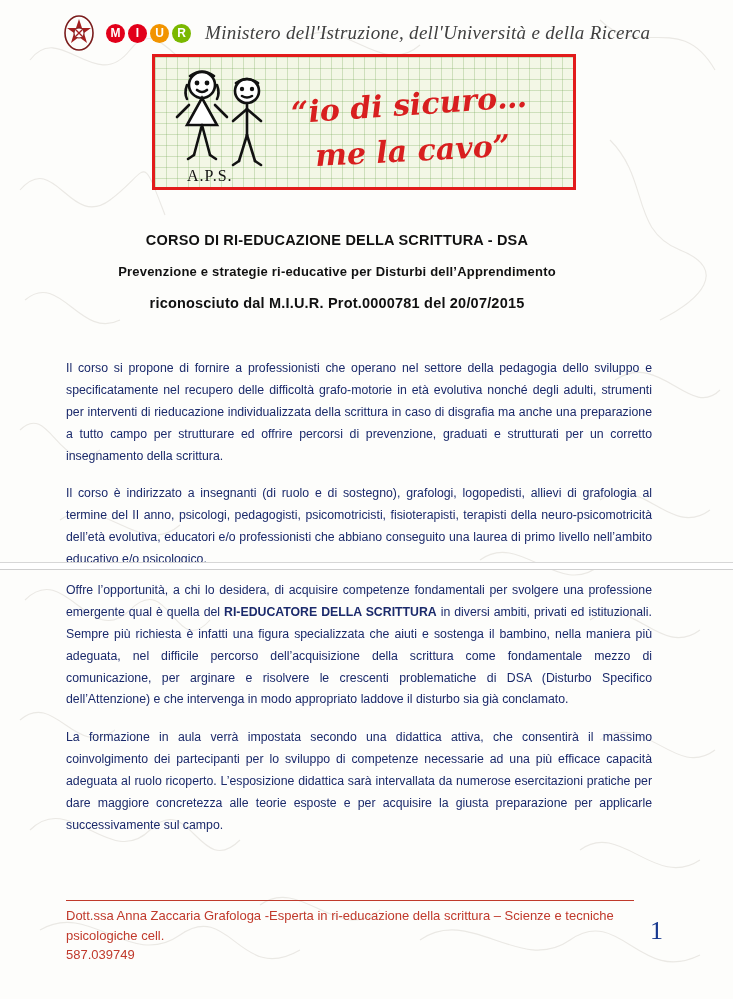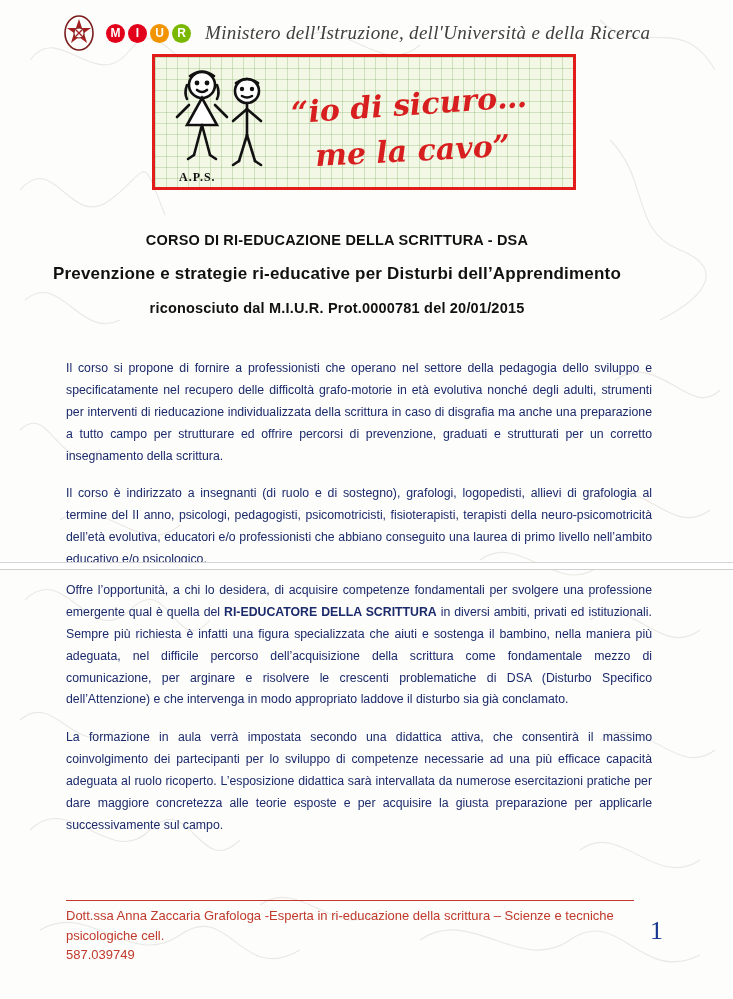--- a/index.html
+++ b/index.html
@@ -92,25 +92,25 @@
   }
   .banner-figs {
     position: absolute;
     left: 14px;
     top: 6px;
     width: 110px;
     height: 124px;
   }
   .banner-aps {
     position: absolute;
-    left: 24px;
+    left: 32px;
     bottom: 2px;
     font-family: "Liberation Serif", serif;
-    font-weight: bold;
-    font-size: 12px;
+    font-weight: normal;
+    font-size: 16px;
     color: #111;
     letter-spacing: 1px;
   }
   .banner-slogan1, .banner-slogan2 {
     position: absolute;
     color: #d81f1f;
     font-family: "DejaVu Serif", serif;
     font-style: italic;
     font-weight: bold;
     white-space: nowrap;
@@ -136,21 +136,21 @@
     width: 674px;
     text-align: center;
   }
   .title-line {
     font-family: "Liberation Sans", sans-serif;
     font-weight: bold;
     color: #111;
     letter-spacing: 0.2px;
   }
   .title-1 { font-size: 14.5px; margin-bottom: 16px; }
-  .title-2 { font-size: 17px; margin-bottom: 16px; }
+  .title-2 { font-size: 13px; margin-bottom: 16px; }
   .title-3 { font-size: 14.5px; }
 
   
   .body-text {
     position: absolute;
     left: 66px;
     width: 586px;
     font-size: 12.3px;
     line-height: 1.78;
     color: #1b2a6b;
@@ -284,21 +284,21 @@
       </g>
     </svg>
     <div class="banner-aps">A.P.S.</div>
     <div class="banner-slogan1">“io di sicuro…</div>
     <div class="banner-slogan2">me la cavo”</div>
   </div>
 
   <div class="titles">
     <div class="title-line title-1">CORSO DI RI-EDUCAZIONE DELLA SCRITTURA - DSA</div>
     <div class="title-line title-2">Prevenzione e strategie ri-educative per Disturbi dell’Apprendimento</div>
-    <div class="title-line title-3">riconosciuto dal M.I.U.R. Prot.0000781 del 20/01/2015</div>
+    <div class="title-line title-3">riconosciuto dal M.I.U.R. Prot.0000781 del 20/07/2015</div>
   </div>
 
   <div class="body-text block-1">
     <p>Il corso si propone di fornire a professionisti che operano nel settore della pedagogia dello sviluppo e specificatamente nel recupero delle difficoltà grafo-motorie in età evolutiva nonché degli adulti, strumenti per interventi di rieducazione individualizzata della scrittura in caso di disgrafia ma anche una preparazione a tutto campo per strutturare ed offrire percorsi di prevenzione, graduati e strutturati per un  corretto insegnamento della scrittura.</p>
     <p>Il corso è indirizzato a insegnanti (di ruolo e di sostegno), grafologi, logopedisti, allievi di grafologia al termine del II anno, psicologi, pedagogisti, psicomotricisti, fisioterapisti, terapisti della neuro-psicomotricità dell’età evolutiva, educatori e/o professionisti che abbiano conseguito una laurea di primo livello nell’ambito educativo e/o psicologico.</p>
   </div>
 
   <div class="seam"></div>
 
   <div class="body-text block-2">

